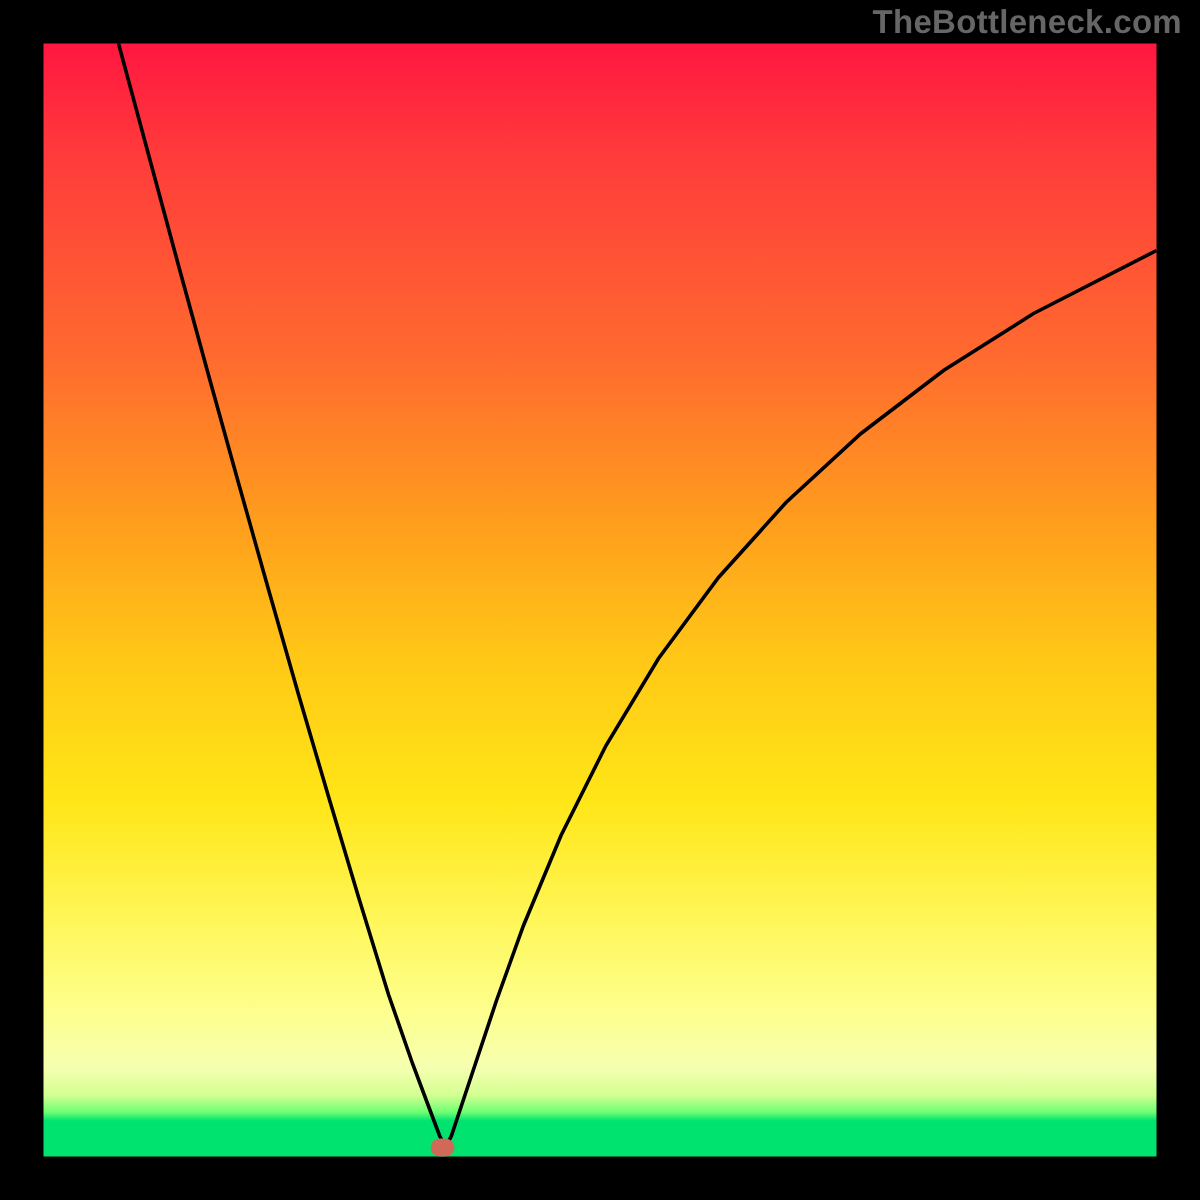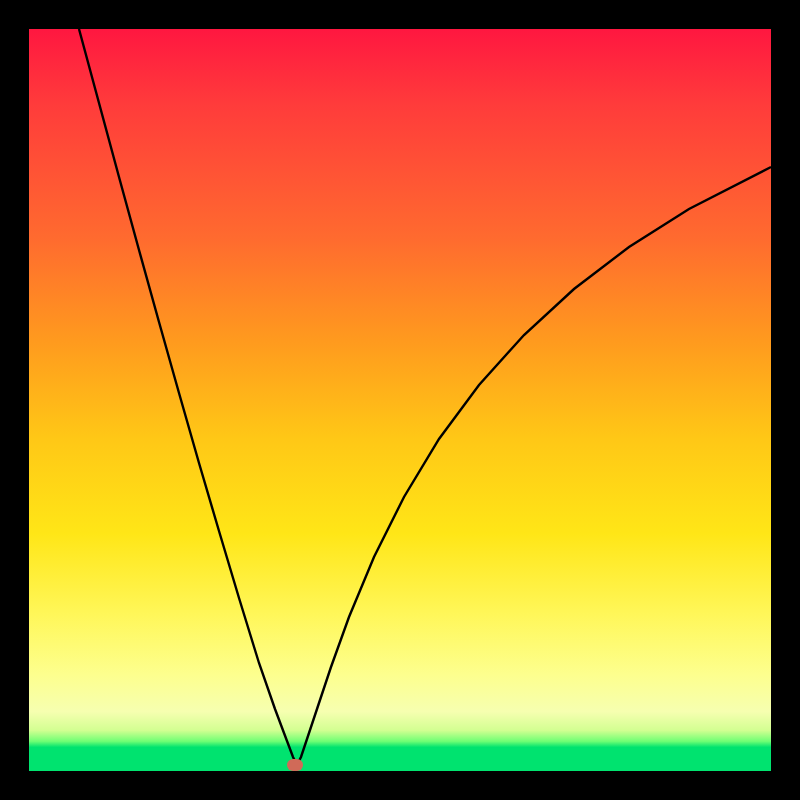--- a/index.html
+++ b/index.html
@@ -69,20 +69,21 @@
     background: #d06a58;
     border-radius: 100px;
     z-index: 3;
     transform: translate(-50%, -50%);
   }
 </style>
 </head>
 <body>
 
 <div class="frame">
+  <div class="watermark">TheBottleneck.com</div>
 
   <div class="plot-area">
     <div class="gradient"></div>
 
     <svg class="curve" viewBox="0 0 742 742" preserveAspectRatio="none">
       <path id="curve-path" d="M50 0 L70 74 L90 148 L110 221 L130 293 L150 364 L170 434 L190 502 L210 569 L230 634 L246 680 L258 712 L264 728 L268 736 L272 728 L278 710 L288 680 L302 638 L320 588 L345 528 L375 468 L410 410 L450 356 L495 306 L545 260 L600 218 L660 180 L742 138" fill="none" stroke="#000" stroke-width="2.4"></path>
     </svg>
 
     <div class="marker" id="dip-marker" style="left: 266px; top: 736px;"></div>
   </div>

